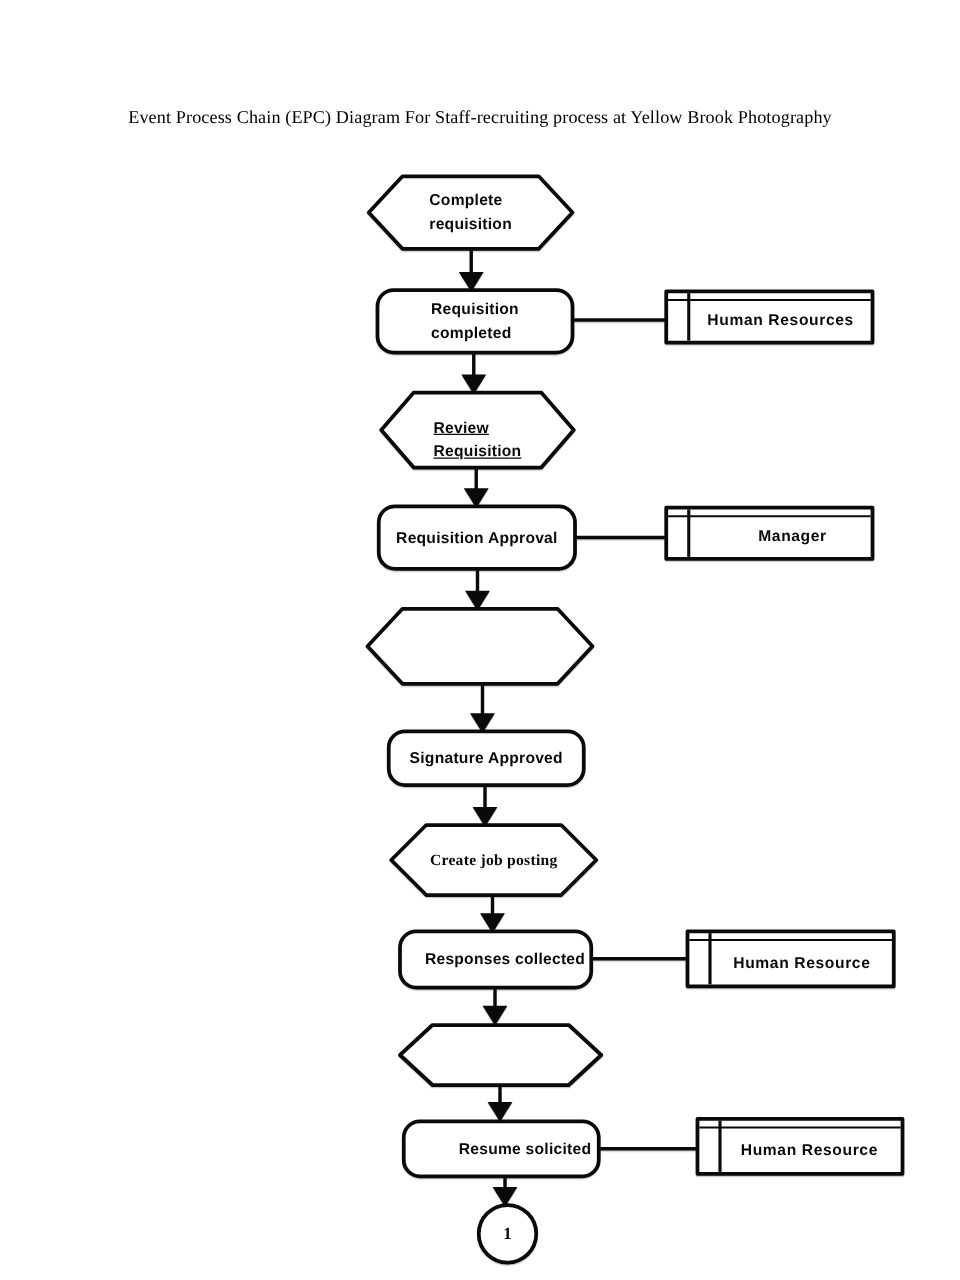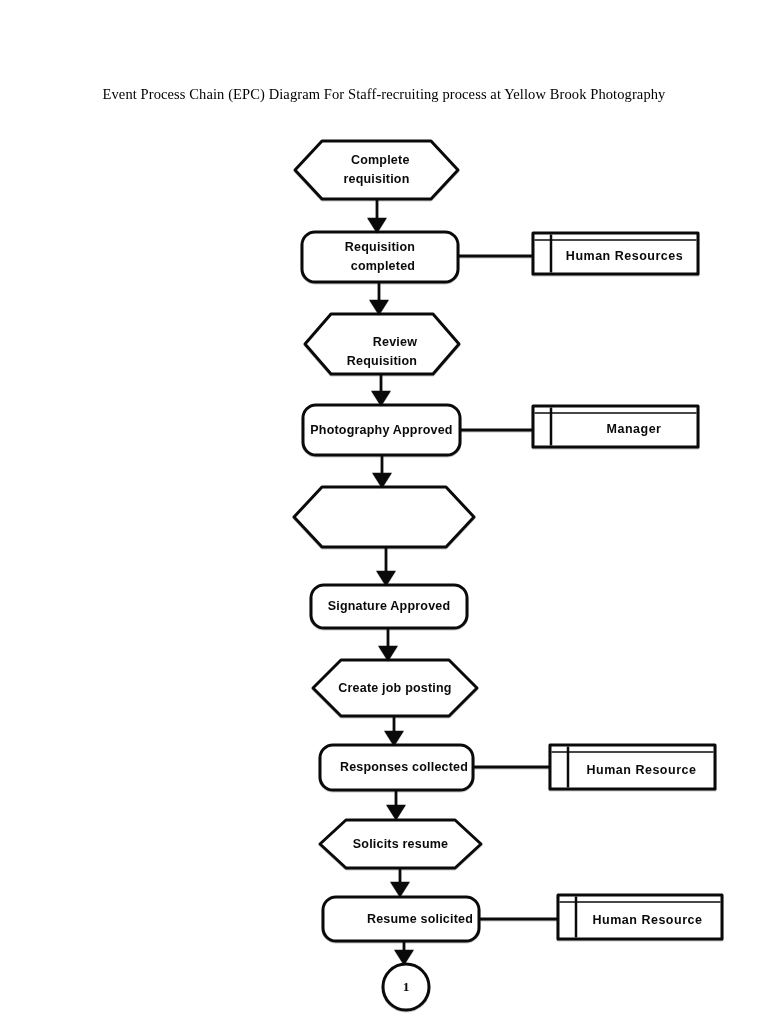--- a/index.html
+++ b/index.html
@@ -11,21 +11,21 @@
     position:absolute; left:0; right:0; top:86px;
     text-align:center; font-family:"Liberation Serif", serif;
     font-size:14.5px; color:#000000; letter-spacing:0.1px;
   }
   svg.diagram-layer {
     position:absolute; left:0; top:0;
     filter: drop-shadow(0.5px 1.5px 0px rgba(0,0,0,0.22));
   }
   .lbl {
     position:absolute; display:flex; align-items:center; justify-content:center;
-    text-align:right; font-weight:700; font-size:12.5px; color:#0a0a0a;
+    text-align:left; font-weight:700; font-size:12.5px; color:#0a0a0a;
     letter-spacing:0.2px; line-height:1.5; white-space:pre-line; pointer-events:none;
   }
   .evt-lbl { padding-bottom:5px; }
   .org-lbl { letter-spacing:0.5px; }
   .circle-lbl { font-family:"Liberation Serif", serif; font-size:13.5px; letter-spacing:0; }
 </style>
 </head>
 <body>
 
 <div class="page">
@@ -96,26 +96,25 @@
       <line x1="404" y1="941" x2="404" y2="952"></line>
         <polygon points="396.5,951 411.5,951 404,963"></polygon>
     </g>
   </svg>
 
   <div class="lbl" style="left:295px; top:141px; width:163px; height:58px;">Complete
 requisition</div>
   <div class="lbl evt-lbl" style="left:302px; top:232px; width:156px; height:50px;">Requisition
 completed</div>
   <div class="lbl org-lbl" style="left:551px; top:239px; width:147px; height:35px;border-radius:16px;">Human Resources</div>
-  <div class="lbl" style="left:305px; top:314px; width:154px; height:76px;">Review
+  <div class="lbl" style="left:305px; top:314px; width:154px; height:76px;text-decoration:underline;">Review
 Requisition</div>
-  <div class="lbl evt-lbl" style="left:303px; top:405px; width:157px; height:50px;">Photography Approved</div>
+  <div class="lbl evt-lbl" style="left:303px; top:405px; width:157px; height:50px;">Requisition Approval</div>
   <div class="lbl org-lbl" style="left:551px; top:412px; width:166px; height:35px;">Manager</div>
   <div class="lbl evt-lbl" style="left:311px; top:585px; width:156px; height:43px;">Signature Approved</div>
-  <div class="lbl" style="left:313px; top:660px; width:164px; height:56px;">Create job posting</div>
+  <div class="lbl" style="left:313px; top:660px; width:164px; height:56px;font-family:Liberation Serif, serif;">Create job posting</div>
   <div class="lbl evt-lbl" style="left:320px; top:745px; width:168px; height:45px;">Responses collected</div>
   <div class="lbl org-lbl" style="left:568px; top:751px; width:147px; height:38px;">Human Resource</div>
-  <div class="lbl" style="left:320px; top:820px; width:161px; height:48px;">Solicits resume</div>
   <div class="lbl evt-lbl" style="left:335px; top:897px; width:170px; height:44px;">Resume solicited</div>
   <div class="lbl org-lbl" style="left:576px; top:901px; width:143px; height:38px;">Human Resource</div>
   <div class="lbl circle-lbl" style="left:383px; top:964px; width:46px; height:46px;">1</div>
 
 </div>
 
 </body></html>

